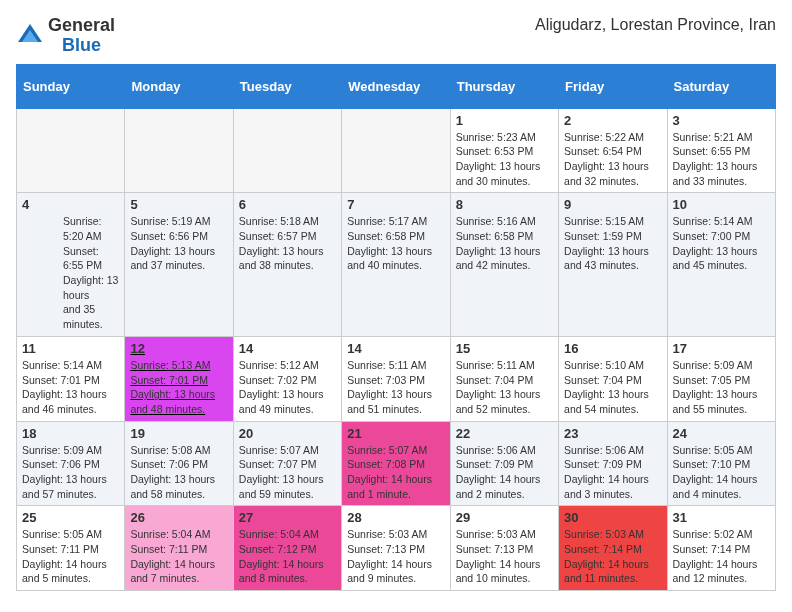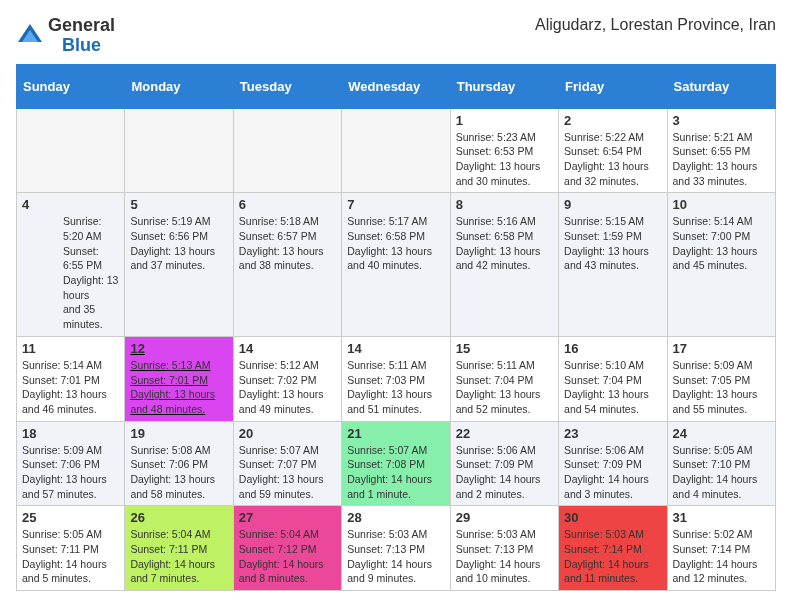--- a/index.html
+++ b/index.html
@@ -271,21 +271,21 @@
 Daylight: 13 hours
 and 58 minutes.</div>
         </td>
         <td style="background: rgb(240, 244, 248);">
           <div class="day-num">20</div>
           <div class="day-info" style="white-space: pre-line;">Sunrise: 5:07 AM
 Sunset: 7:07 PM
 Daylight: 13 hours
 and 59 minutes.</div>
         </td>
-        <td style="background: #86efac;">
+        <td style="background: #ec4899;">
           <div class="day-num">21</div>
           <div class="day-info" style="white-space: pre-line;">Sunrise: 5:07 AM
 Sunset: 7:08 PM
 Daylight: 14 hours
 and 1 minute.</div>
         </td>
         <td style="background: rgb(240, 244, 248);">
           <div class="day-num">22</div>
           <div class="day-info" style="white-space: pre-line;">Sunrise: 5:06 AM
 Sunset: 7:09 PM
@@ -308,21 +308,21 @@
         </td>
       </tr>
       <tr>
         <td style="background: rgb(255, 255, 255);">
           <div class="day-num">25</div>
           <div class="day-info" style="white-space: pre-line;">Sunrise: 5:05 AM
 Sunset: 7:11 PM
 Daylight: 14 hours
 and 5 minutes.</div>
         </td>
-        <td style="background: #bef264;">
+        <td style="background: #f9a8d4;">
           <div class="day-num">26</div>
           <div class="day-info" style="white-space: pre-line;">Sunrise: 5:04 AM
 Sunset: 7:11 PM
 Daylight: 14 hours
 and 7 minutes.</div>
         </td>
         <td style="background: #ec4899;">
           <div class="day-num">27</div>
           <div class="day-info" style="white-space: pre-line;">Sunrise: 5:04 AM
 Sunset: 7:12 PM

